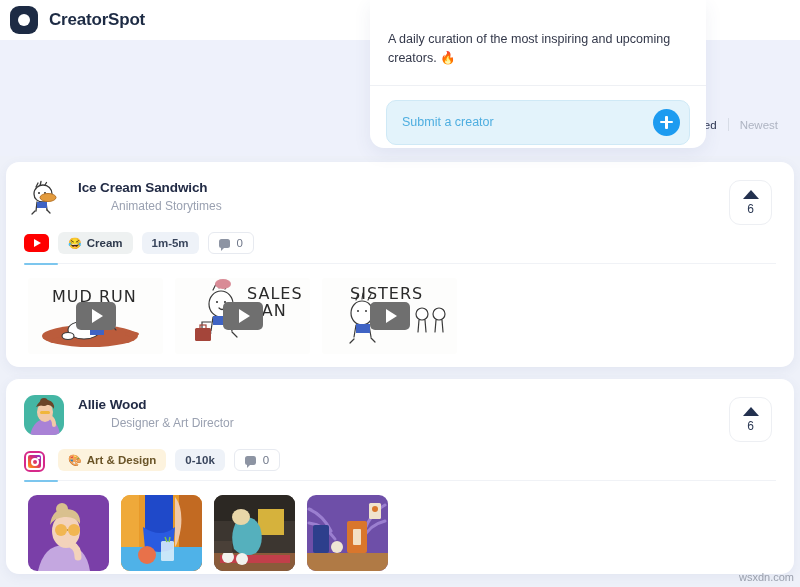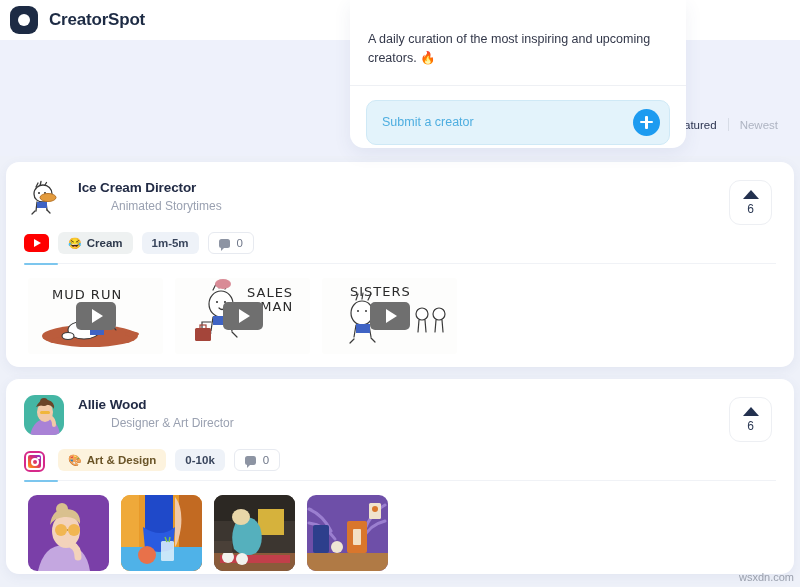--- a/index.html
+++ b/index.html
@@ -37,21 +37,21 @@
     z-index: 1;
   }
   .today-title {
     position: absolute; left: 6px; top: 110px;
     font-size: 25px; font-weight: bold; color: #243049;
     letter-spacing: -0.4px; z-index: 4;
   }
 
   
   .submit-panel {
-    position: absolute; left: 350px; top: 0; width: 336px; height: 148px;
+    position: absolute; left: 370px; top: 0; width: 336px; height: 148px;
     background: #ffffff;
     border-radius: 0 0 14px 14px;
     box-shadow: 0 6px 18px rgba(60,80,130,0.08);
     z-index: 5;
     display: flex; flex-direction: column;
   }
   .panel-blurb {
     padding: 30px 22px 16px 18px;
     font-size: 12.5px; line-height: 1.55; color: #33384a;
   }
@@ -189,21 +189,21 @@
     width: 40px; height: 28px; border-radius: 5px; background: #6f6f6f;
     display: flex; align-items: center; justify-content: center;
   }
   .play::after {
     content: ""; border-left: 11px solid #fff;
     border-top: 7px solid transparent; border-bottom: 7px solid transparent;
     margin-left: 3px;
   }
   .vlabel {
     position: absolute; font-family: "DejaVu Sans", sans-serif;
-    color: #2a2a2a; font-size: 13px; letter-spacing: 1px; text-align: right;
+    color: #2a2a2a; font-size: 16px; letter-spacing: 1px;
   }
 
   .watermark {
     position: absolute; right: 6px; bottom: 4px;
     font-size: 11px; color: #9aa0ad; z-index: 9;
   }
 </style>
 </head>
 <body>
 
@@ -243,21 +243,21 @@
             <circle cx="15" cy="15" r="1.1" fill="#3a3a3a" stroke="none"></circle>
             <circle cx="21" cy="15" r="1.1" fill="#3a3a3a" stroke="none"></circle>
             <path d="M13 24 l-1 9 M22 24 l1 8"></path>
             <path d="M11 33 l-3 3 M23 32 l3 3"></path>
           </g>
           <ellipse cx="24" cy="19.5" rx="8" ry="4" fill="#e39b3d" stroke="#b9762a" stroke-width="1"></ellipse>
           <path d="M13 24 h10 v6 h-10 z" fill="#3f63c4"></path>
         </svg>
       </div>
       <div class="who">
-        <div class="who-name">Ice Cream Director</div>
+        <div class="who-name">Ice Cream Sandwich</div>
         <div class="who-role">Animated Storytimes</div>
       </div>
     </div>
 
     <div class="tagrow">
       <div class="platform-ico">
           <div class="yt"></div>
         </div>
       <div class="pill cat-comedy">
         <span class="emoji">😂</span>

